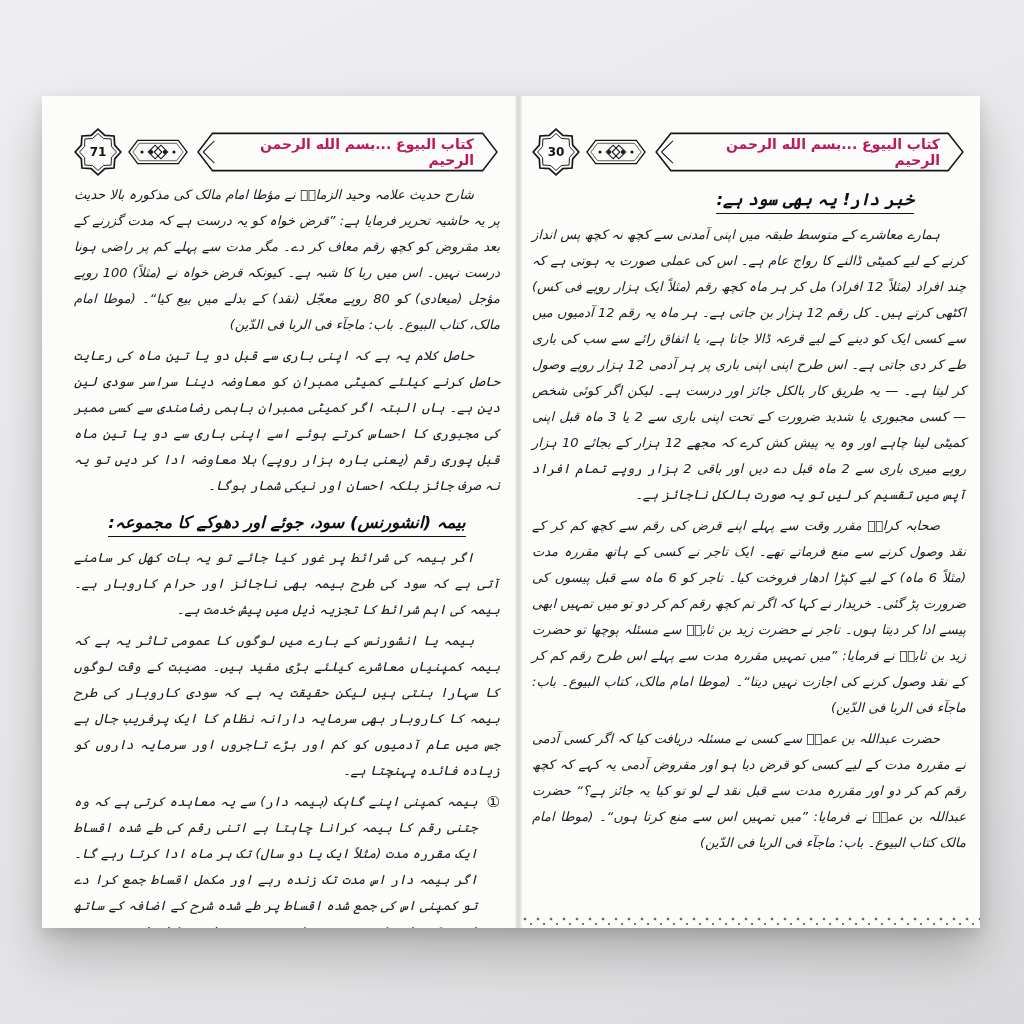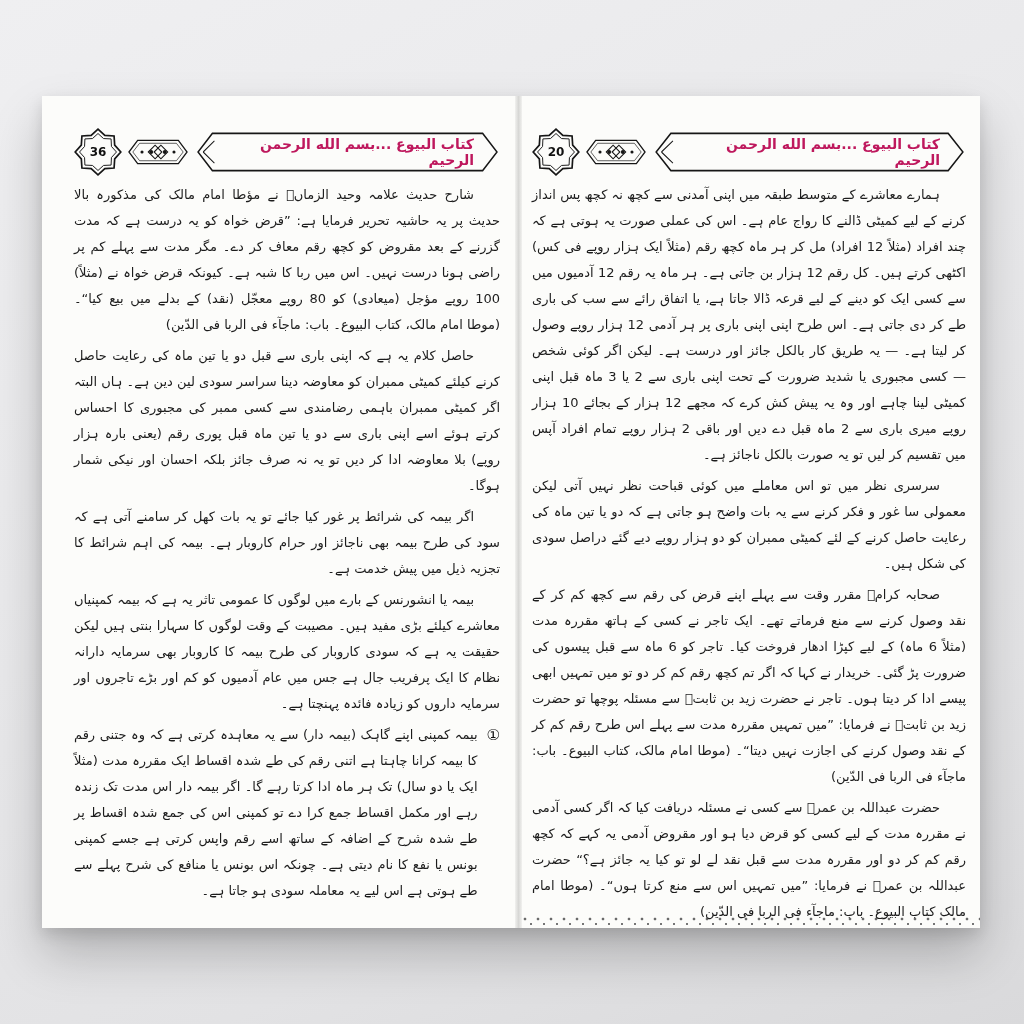--- a/index.html
+++ b/index.html
@@ -26,21 +26,21 @@
     font-size:12px;font-weight:bold;color:#111;letter-spacing:0;
   }
   .ornament{flex:0 0 auto;line-height:0;}
   .banner{position:relative;flex:1;height:42px;}
   .banner svg{position:absolute;inset:0;width:100%;height:100%;}
   .banner-text{
     position:absolute;inset:0;display:flex;align-items:center;justify-content:center;
     direction:rtl;font-size:14px;font-weight:600;color:#be185d;padding:0 26px;
   }
 
-  .body-text{direction:rtl;}
+  .body-text{direction:rtl;font-style:italic;}
   .para{
     margin:5px 0 0 0;font-size:13px;line-height:26px;text-align:justify;
     text-indent:26px;color:#1c1c1c;
   }
   .section-heading{margin:14px 0 8px 0;direction:rtl;}
   .section-heading .hd{
     display:inline-block;font-weight:bold;font-size:16.5px;color:#0d0d0d;
     border-bottom:1.6px solid #111;padding-bottom:4px;
   }
   .heading-center{text-align:center;}
@@ -63,21 +63,21 @@
 
 <div class="spread">
 
   <div class="page page-left">
     <div class="page-header">
       <div class="badge">
         <svg viewBox="0 0 40 40">
           <polygon points="20,1 25.7,6.1 33.4,6.6 33.9,14.3 39,20 33.9,25.7 33.4,33.4 25.7,33.9 20,39 14.3,33.9 6.6,33.4 6.1,25.7 1,20 6.1,14.3 6.6,6.6 14.3,6.1" fill="none" stroke="#161616" stroke-width="1.4"></polygon>
           <polygon points="20,4.6 24.6,8.8 30.9,9.1 31.2,15.4 35.4,20 31.2,24.6 30.9,30.9 24.6,31.2 20,35.4 15.4,31.2 9.1,30.9 8.8,24.6 4.6,20 8.8,15.4 9.1,9.1 15.4,8.8" fill="none" stroke="#161616" stroke-width=".8"></polygon>
         </svg>
-        <span class="badge-num">36</span>
+        <span class="badge-num">71</span>
       </div>
       <div class="ornament">
         <svg width="62" height="30" viewBox="0 0 64 30">
           <path d="M2,15 L11,3 H53 L62,15 L53,27 H11 Z" fill="none" stroke="#161616" stroke-width="1.3"></path>
           <path d="M6,15 L13,6 H51 L58,15 L51,24 H13 Z" fill="none" stroke="#161616" stroke-width=".7"></path>
           <path d="M22,15 l7,-7 l7,7 l-7,7 z" fill="none" stroke="#161616" stroke-width="1.1"></path>
           <path d="M28,15 l7,-7 l7,7 l-7,7 z" fill="none" stroke="#161616" stroke-width="1.1"></path>
           <circle cx="25" cy="15" r="2" fill="#161616"></circle>
           <circle cx="39" cy="15" r="2" fill="#161616"></circle>
           <circle cx="15.5" cy="15" r="1.6" fill="#161616"></circle>
@@ -90,20 +90,23 @@
           <path d="M9,17 L20,8 M9,17 L20,26" fill="none" stroke="#161616" stroke-width="1"></path>
         </svg>
         <span class="banner-text">كتاب البيوع ...بسم الله الرحمن الرحيم</span>
       </div>
     </div>
 
     <div class="body-text">
       <p class="para">شارح حدیث علامہ وحید الزماںؒ نے مؤطا امام مالک کی مذکورہ بالا حدیث پر یہ حاشیہ تحریر فرمایا ہے: ”قرض خواہ کو یہ درست ہے کہ مدت گزرنے کے بعد مقروض کو کچھ رقم معاف کر دے۔ مگر مدت سے پہلے کم پر راضی ہونا درست نہیں۔ اس میں ربا کا شبہ ہے۔ کیونکہ قرض خواہ نے (مثلاً) 100 روپے مؤجل (میعادی) کو 80 روپے معجّل (نقد) کے بدلے میں بیع کیا“۔ (موطا امام مالک، کتاب البیوع۔ باب: ماجآء فی الربا فی الدّین)</p>
       <p class="para">حاصل کلام یہ ہے کہ اپنی باری سے قبل دو یا تین ماہ کی رعایت حاصل کرنے کیلئے کمیٹی ممبران کو معاوضہ دینا سراسر سودی لین دین ہے۔ ہاں البتہ اگر کمیٹی ممبران باہمی رضامندی سے کسی ممبر کی مجبوری کا احساس کرتے ہوئے اسے اپنی باری سے دو یا تین ماہ قبل پوری رقم (یعنی بارہ ہزار روپے) بلا معاوضہ ادا کر دیں تو یہ نہ صرف جائز بلکہ احسان اور نیکی شمار ہوگا۔</p>
 
+      <div class="section-heading heading-center">
+        <span class="hd">بیمہ (انشورنس) سود، جوئے اور دھوکے کا مجموعہ:</span>
+      </div>
 
       <p class="para">اگر بیمہ کی شرائط پر غور کیا جائے تو یہ بات کھل کر سامنے آتی ہے کہ سود کی طرح بیمہ بھی ناجائز اور حرام کاروبار ہے۔ بیمہ کی اہم شرائط کا تجزیہ ذیل میں پیش خدمت ہے۔</p>
       <p class="para">بیمہ یا انشورنس کے بارے میں لوگوں کا عمومی تاثر یہ ہے کہ بیمہ کمپنیاں معاشرے کیلئے بڑی مفید ہیں۔ مصیبت کے وقت لوگوں کا سہارا بنتی ہیں لیکن حقیقت یہ ہے کہ سودی کاروبار کی طرح بیمہ کا کاروبار بھی سرمایہ دارانہ نظام کا ایک پرفریب جال ہے جس میں عام آدمیوں کو کم اور بڑے تاجروں اور سرمایہ داروں کو زیادہ فائدہ پہنچتا ہے۔</p>
 
       <div class="numbered">
         <span class="marker">①</span>
         <p class="para">بیمہ کمپنی اپنے گاہک (بیمہ دار) سے یہ معاہدہ کرتی ہے کہ وہ جتنی رقم کا بیمہ کرانا چاہتا ہے اتنی رقم کی طے شدہ اقساط ایک مقررہ مدت (مثلاً ایک یا دو سال) تک ہر ماہ ادا کرتا رہے گا۔ اگر بیمہ دار اس مدت تک زندہ رہے اور مکمل اقساط جمع کرا دے تو کمپنی اس کی جمع شدہ اقساط پر طے شدہ شرح کے اضافہ کے ساتھ اسے رقم واپس کرتی ہے جسے کمپنی بونس یا نفع کا نام دیتی ہے۔ چونکہ اس بونس یا منافع کی شرح پہلے سے طے ہوتی ہے اس لیے یہ معاملہ سودی ہو جاتا ہے۔</p>
       </div>
 
     </div>
@@ -111,21 +114,21 @@
 
   <div class="spine"></div>
 
   <div class="page page-right">
     <div class="page-header">
       <div class="badge">
         <svg viewBox="0 0 40 40">
           <polygon points="20,1 25.7,6.1 33.4,6.6 33.9,14.3 39,20 33.9,25.7 33.4,33.4 25.7,33.9 20,39 14.3,33.9 6.6,33.4 6.1,25.7 1,20 6.1,14.3 6.6,6.6 14.3,6.1" fill="none" stroke="#161616" stroke-width="1.4"></polygon>
           <polygon points="20,4.6 24.6,8.8 30.9,9.1 31.2,15.4 35.4,20 31.2,24.6 30.9,30.9 24.6,31.2 20,35.4 15.4,31.2 9.1,30.9 8.8,24.6 4.6,20 8.8,15.4 9.1,9.1 15.4,8.8" fill="none" stroke="#161616" stroke-width=".8"></polygon>
         </svg>
-        <span class="badge-num">20</span>
+        <span class="badge-num">30</span>
       </div>
       <div class="ornament">
         <svg width="62" height="30" viewBox="0 0 64 30">
           <path d="M2,15 L11,3 H53 L62,15 L53,27 H11 Z" fill="none" stroke="#161616" stroke-width="1.3"></path>
           <path d="M6,15 L13,6 H51 L58,15 L51,24 H13 Z" fill="none" stroke="#161616" stroke-width=".7"></path>
           <path d="M22,15 l7,-7 l7,7 l-7,7 z" fill="none" stroke="#161616" stroke-width="1.1"></path>
           <path d="M28,15 l7,-7 l7,7 l-7,7 z" fill="none" stroke="#161616" stroke-width="1.1"></path>
           <circle cx="25" cy="15" r="2" fill="#161616"></circle>
           <circle cx="39" cy="15" r="2" fill="#161616"></circle>
           <circle cx="15.5" cy="15" r="1.6" fill="#161616"></circle>
@@ -135,23 +138,25 @@
       <div class="banner">
         <svg viewBox="0 0 300 34" preserveAspectRatio="none">
           <path d="M18,2 H283 L297,17 L283,32 H18 L4,17 Z" fill="none" stroke="#161616" stroke-width="1.4"></path>
           <path d="M9,17 L20,8 M9,17 L20,26" fill="none" stroke="#161616" stroke-width="1"></path>
         </svg>
         <span class="banner-text">كتاب البيوع ...بسم الله الرحمن الرحيم</span>
       </div>
     </div>
 
     <div class="body-text">
+      <div class="section-heading heading-offset">
+        <span class="hd">خبر دار! یہ بھی سود ہے:</span>
+      </div>
 
       <p class="para">ہمارے معاشرے کے متوسط طبقہ میں اپنی آمدنی سے کچھ نہ کچھ پس انداز کرنے کے لیے کمیٹی ڈالنے کا رواج عام ہے۔ اس کی عملی صورت یہ ہوتی ہے کہ چند افراد (مثلاً 12 افراد) مل کر ہر ماہ کچھ رقم (مثلاً ایک ہزار روپے فی کس) اکٹھی کرتے ہیں۔ کل رقم 12 ہزار بن جاتی ہے۔ ہر ماہ یہ رقم 12 آدمیوں میں سے کسی ایک کو دینے کے لیے قرعہ ڈالا جاتا ہے، یا اتفاق رائے سے سب کی باری طے کر دی جاتی ہے۔ اس طرح اپنی اپنی باری پر ہر آدمی 12 ہزار روپے وصول کر لیتا ہے۔ — یہ طریق کار بالکل جائز اور درست ہے۔ لیکن اگر کوئی شخص — کسی مجبوری یا شدید ضرورت کے تحت اپنی باری سے 2 یا 3 ماہ قبل اپنی کمیٹی لینا چاہے اور وہ یہ پیش کش کرے کہ مجھے 12 ہزار کے بجائے 10 ہزار روپے میری باری سے 2 ماہ قبل دے دیں اور باقی 2 ہزار روپے تمام افراد آپس میں تقسیم کر لیں تو یہ صورت بالکل ناجائز ہے۔</p>
-      <p class="para">سرسری نظر میں تو اس معاملے میں کوئی قباحت نظر نہیں آتی لیکن معمولی سا غور و فکر کرنے سے یہ بات واضح ہو جاتی ہے کہ دو یا تین ماہ کی رعایت حاصل کرنے کے لئے کمیٹی ممبران کو دو ہزار روپے دیے گئے دراصل سودی کی شکل ہیں۔</p>
       <p class="para">صحابہ کرامؓ مقرر وقت سے پہلے اپنے قرض کی رقم سے کچھ کم کر کے نقد وصول کرنے سے منع فرماتے تھے۔ ایک تاجر نے کسی کے ہاتھ مقررہ مدت (مثلاً 6 ماہ) کے لیے کپڑا ادھار فروخت کیا۔ تاجر کو 6 ماہ سے قبل پیسوں کی ضرورت پڑ گئی۔ خریدار نے کہا کہ اگر تم کچھ رقم کم کر دو تو میں تمہیں ابھی پیسے ادا کر دیتا ہوں۔ تاجر نے حضرت زید بن ثابتؓ سے مسئلہ پوچھا تو حضرت زید بن ثابتؓ نے فرمایا: ”میں تمہیں مقررہ مدت سے پہلے اس طرح رقم کم کر کے نقد وصول کرنے کی اجازت نہیں دیتا“۔ (موطا امام مالک، کتاب البیوع۔ باب: ماجآء فی الربا فی الدّین)</p>
       <p class="para">حضرت عبداللہ بن عمرؓ سے کسی نے مسئلہ دریافت کیا کہ اگر کسی آدمی نے مقررہ مدت کے لیے کسی کو قرض دیا ہو اور مقروض آدمی یہ کہے کہ کچھ رقم کم کر دو اور مقررہ مدت سے قبل نقد لے لو تو کیا یہ جائز ہے؟“ حضرت عبداللہ بن عمرؓ نے فرمایا: ”میں تمہیں اس سے منع کرتا ہوں“۔ (موطا امام مالک کتاب البیوع۔ باب: ماجآء فی الربا فی الدّین)</p>
     </div>
 
     <div class="deckle"></div>
   </div>
 
 </div>
 
 </body></html>

